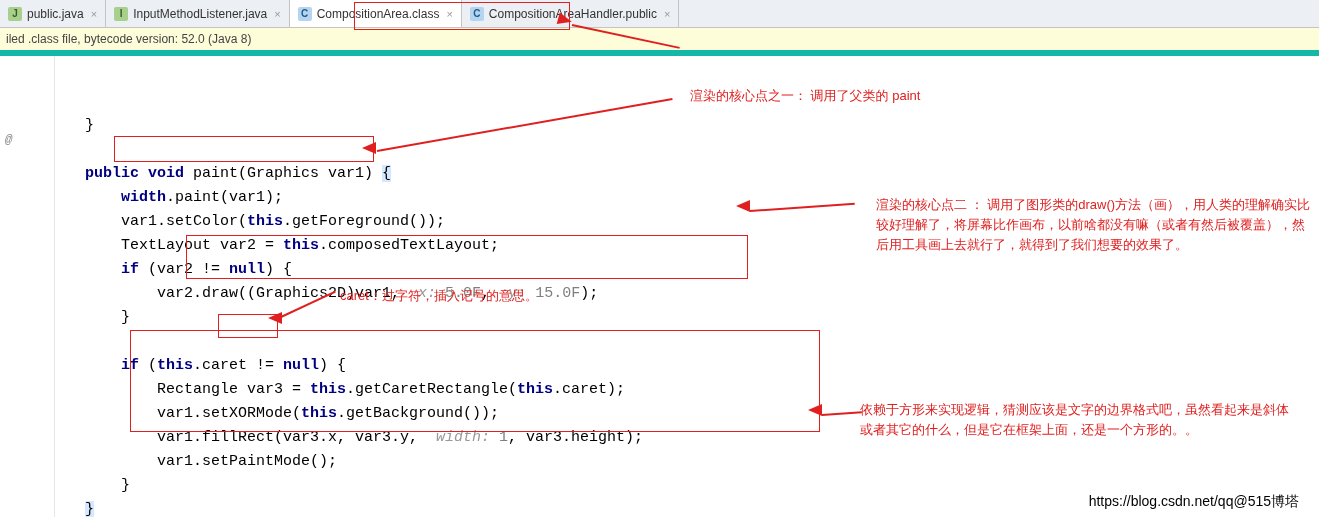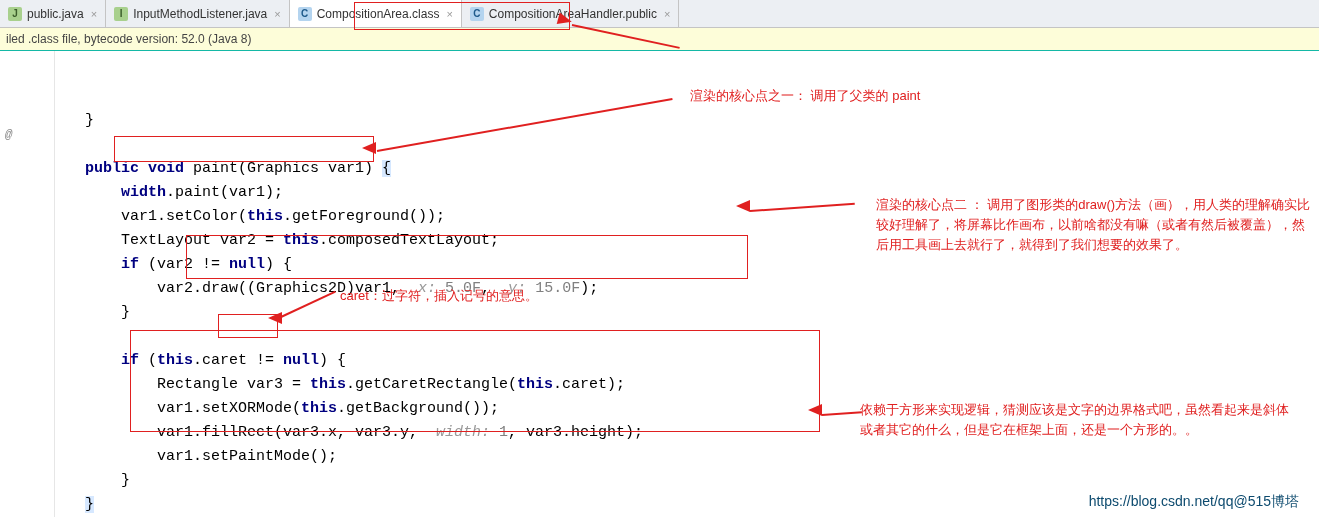--- a/index.html
+++ b/index.html
@@ -41,21 +41,21 @@
       align-items: center;
       justify-content: center;
       font-size: 10px;
       border-radius: 2px;
     }
     .java-icon { background: #a8d08d; color: #3b5c2a; font-weight: bold; }
     .class-icon { background: #b4d4ef; color: #1e5a8a; font-weight: bold; }
     .close-x { color: #999; font-size: 11px; margin-left: 2px; }
     .info-bar {
       background: #fdfdd9;
-      border-bottom: 1px solid #14b8a6;
+      border-bottom: 6px solid #14b8a6;
       padding: 4px 6px;
       font-size: 12px;
       color: #444;
     }
     .editor {
       position: relative;
       font-family: "Consolas", "Courier New", monospace;
       font-size: 15px;
       line-height: 24px;
       padding-left: 85px;
@@ -109,21 +109,21 @@
       color: #e02020;
       font-size: 13px;
       line-height: 20px;
       white-space: normal;
       font-family: "Microsoft YaHei", "SimSun", sans-serif;
     }
     .watermark {
       position: absolute;
       right: 20px;
       bottom: 6px;
-      color: #0c4a6e;
+      color: #000000;
       font-size: 14px;
       font-family: Arial, sans-serif;
       margin-top: 13px;
     }
   </style>
 </head>
 <body>
 
 <div class="tabs">
   <div class="tab">

